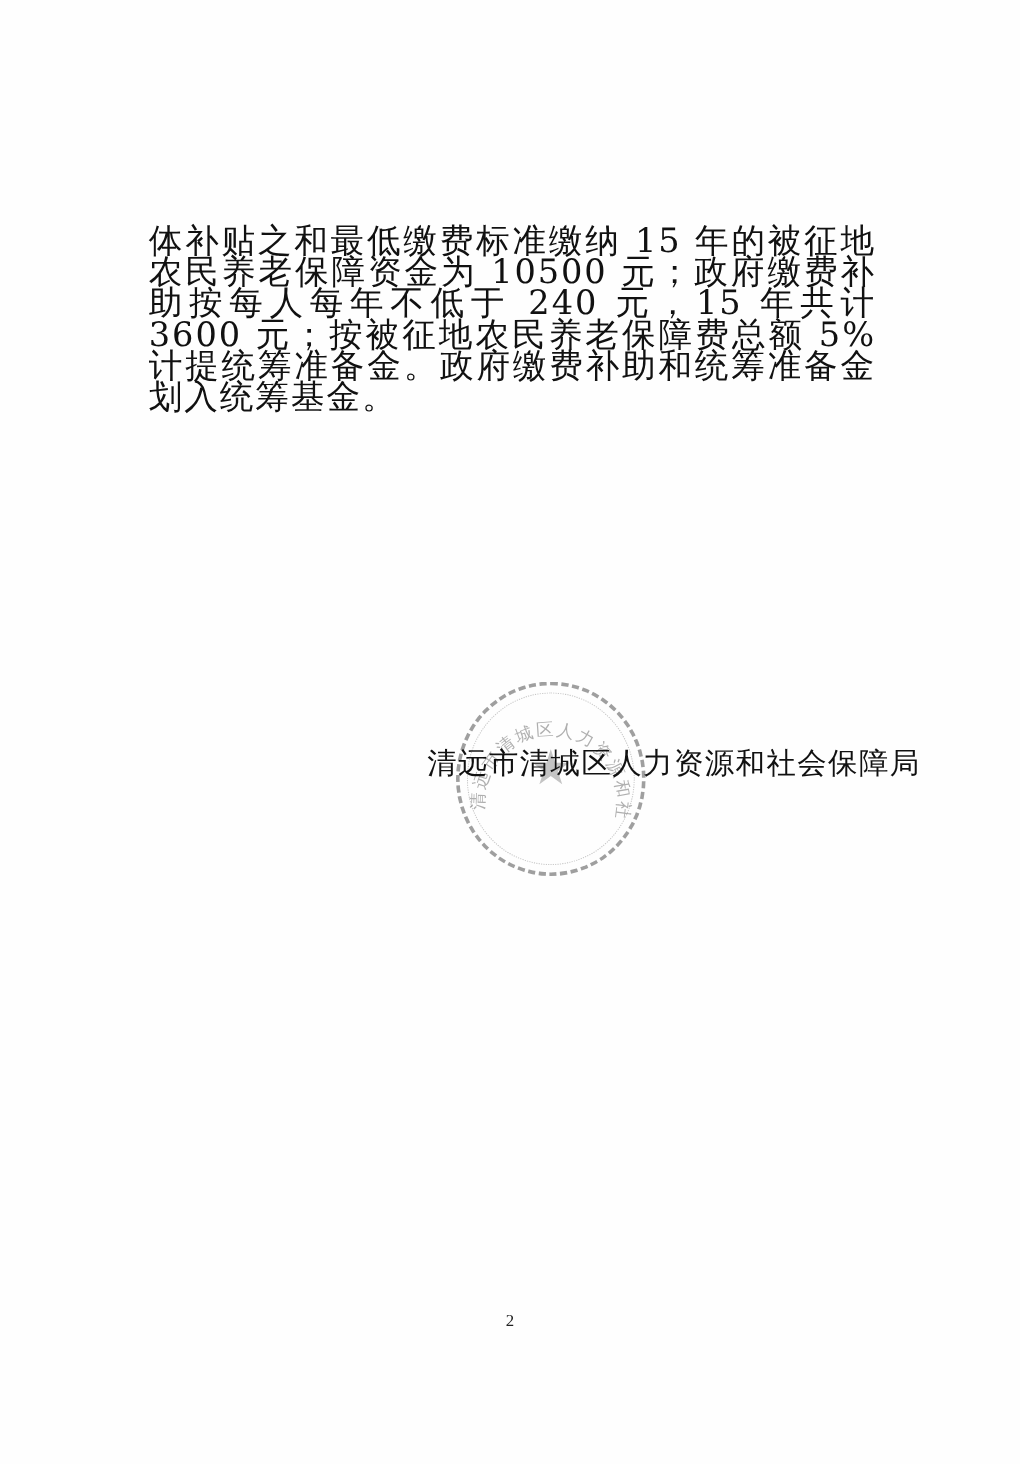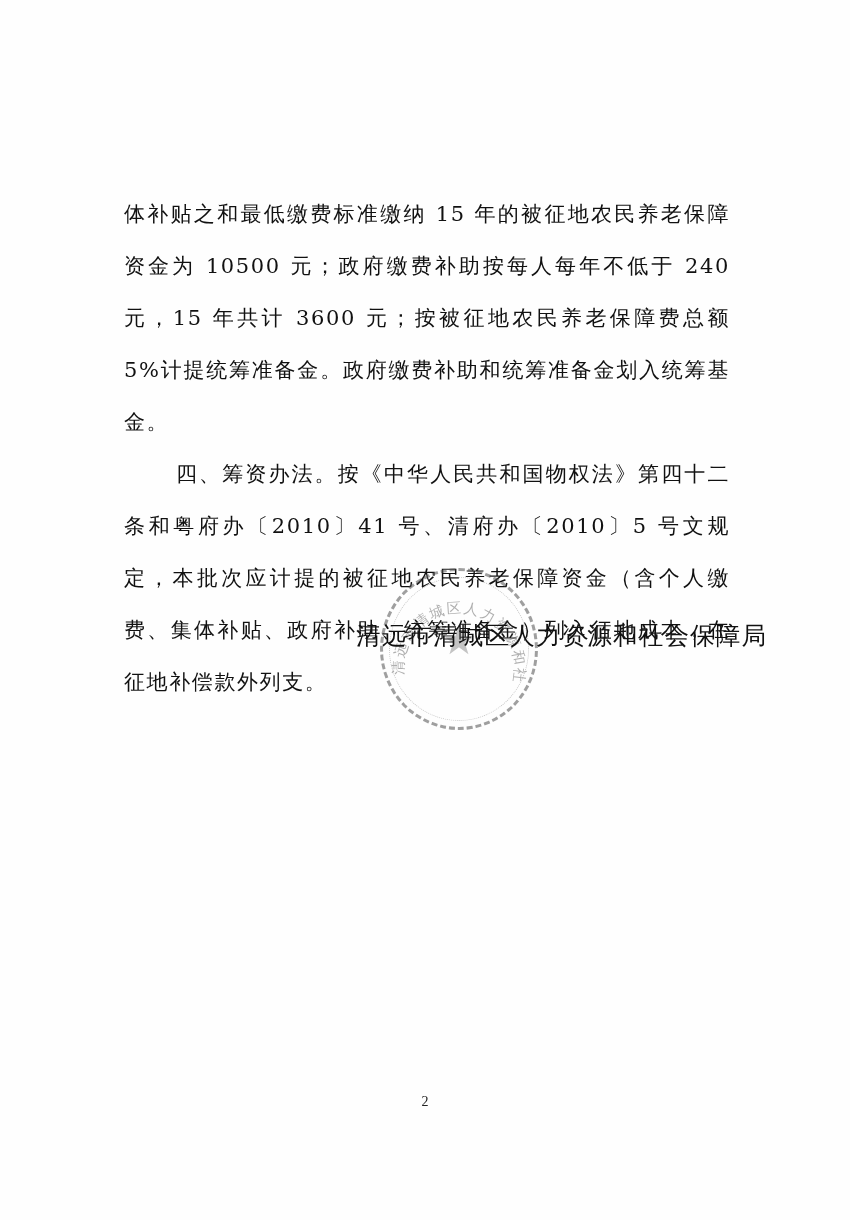--- a/index.html
+++ b/index.html
@@ -19,22 +19,22 @@
     position: absolute;
     left: 0; top: 0;
     width: 850px; height: 1220px;
     background: #fefefe;
   }
   .body-text {
     position: absolute;
     left: 124px;
     top: 188px;
     width: 606px;
-    font-size: 21px;
-    line-height: 52px;
+    font-size: 28px;
+    line-height: 26px;
     letter-spacing: 1.6px;
     text-align: justify;
     text-align-last: left;
   }
   .para {
     margin: 0;
     padding: 0;
   }
   .para.indent {
     text-indent: 52px;
@@ -104,21 +104,20 @@
     color: #222;
   }
 </style>
 </head>
 <body>
 
 <div class="page">
 
   <div class="body-text">
     <p class="para">体补贴之和最低缴费标准缴纳 15 年的被征地农民养老保障资金为 10500 元；政府缴费补助按每人每年不低于 240 元，15 年共计 3600 元；按被征地农民养老保障费总额 5%计提统筹准备金。政府缴费补助和统筹准备金划入统筹基金。</p>
-    <p class="para indent">四、筹资办法。按《中华人民共和国物权法》第四十二条和粤府办〔2010〕41 号、清府办〔2010〕5 号文规定，本批次应计提的被征地农民养老保障资金（含个人缴费、集体补贴、政府补助、统筹准备金）列入征地成本，在征地补偿款外列支。</p>
   </div>
 
   <div class="seal">
     <div class="seal-inner-ring"></div>
     <div class="seal-ring-text">
       <svg viewBox="0 0 158 162" xmlns="http://www.w3.org/2000/svg">
         <defs>
           <path id="sealArc" d="M 22 112 A 58 58 0 1 1 136 112" fill="none"></path>
         </defs>
         <text font-size="15" fill="rgba(80,80,80,0.45)" font-family="DejaVu Sans, sans-serif" letter-spacing="2">

